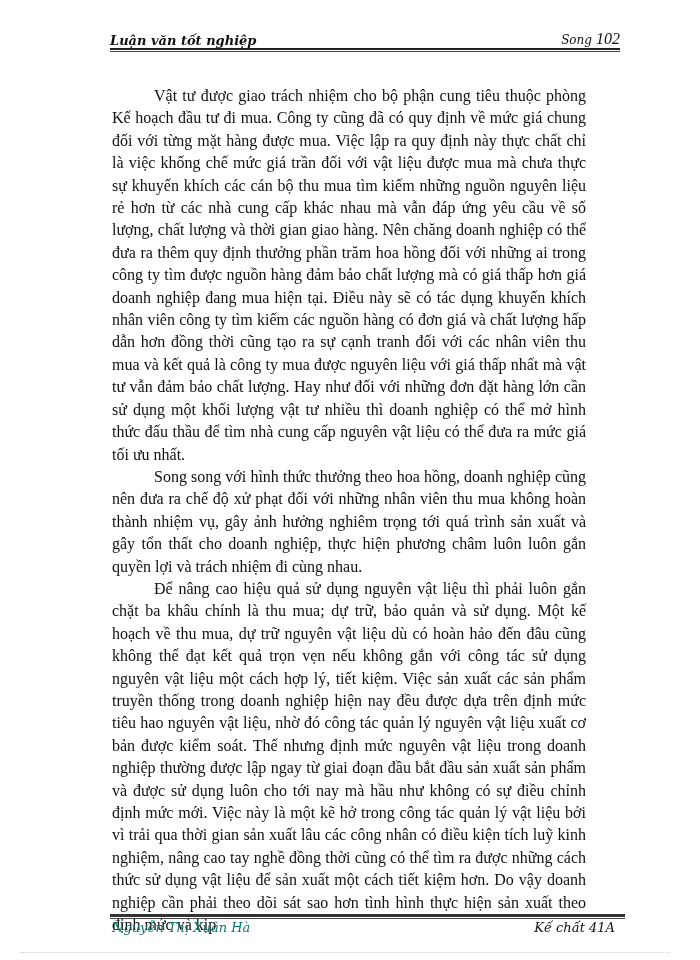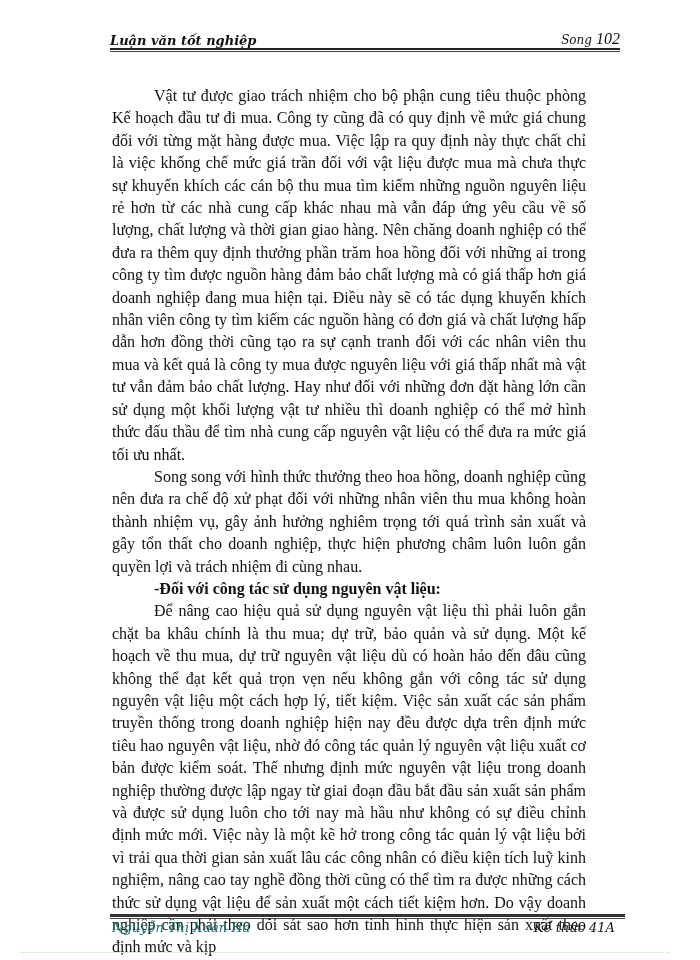--- a/index.html
+++ b/index.html
@@ -31,24 +31,23 @@
     <span class="left">Luận văn tốt nghiệp</span>
     <span class="right">
       <span>Song</span><span class="num">102</span>
     </span>
     <div class="rule"></div>
   </div>
 
   <div class="body">
     <p>Vật tư được giao trách nhiệm cho bộ phận cung tiêu thuộc phòng Kế hoạch đầu tư đi mua. Công ty cũng đã có quy định về mức giá chung đối với từng mặt hàng được mua. Việc lập ra quy định này thực chất chỉ là việc khống chế mức giá trần đối với vật liệu được mua mà chưa thực sự khuyến khích các cán bộ thu mua tìm kiếm những nguồn nguyên liệu rẻ hơn từ các nhà cung cấp khác nhau mà vẫn đáp ứng yêu cầu về số lượng, chất lượng và thời gian giao hàng. Nên chăng doanh nghiệp có thể đưa ra thêm quy định thưởng phần trăm hoa hồng đối với những ai trong công ty tìm được nguồn hàng đảm bảo chất lượng mà có giá thấp hơn giá doanh nghiệp đang mua hiện tại. Điều này sẽ có tác dụng khuyến khích nhân viên công ty tìm kiếm các nguồn hàng có đơn giá và chất lượng hấp dẫn hơn đồng thời cũng tạo ra sự cạnh tranh đối với các nhân viên thu mua và kết quả là công ty mua được nguyên liệu với giá thấp nhất mà vật tư vẫn đảm bảo chất lượng. Hay như đối với những đơn đặt hàng lớn cần sử dụng một khối lượng vật tư nhiều thì doanh nghiệp có thể mở hình thức đấu thầu để tìm nhà cung cấp nguyên vật liệu có thể đưa ra mức giá tối ưu nhất.</p>
     <p>Song song với hình thức thưởng theo hoa hồng, doanh nghiệp cũng nên đưa ra chế độ xử phạt đối với những nhân viên thu mua không hoàn thành nhiệm vụ, gây ảnh hưởng nghiêm trọng tới quá trình sản xuất và gây tổn thất cho doanh nghiệp, thực hiện phương châm luôn luôn gắn quyền lợi và trách nhiệm đi cùng nhau.</p>
-    <p class="heading">-Đối với công tác sử dụng nguyên vật liệu:</p>
     <p>Để nâng cao hiệu quả sử dụng nguyên vật liệu thì phải luôn gắn chặt ba khâu chính là thu mua; dự trữ, bảo quản và sử dụng. Một kế hoạch về thu mua, dự trữ nguyên vật liệu dù có hoàn hảo đến đâu cũng không thể đạt kết quả trọn vẹn nếu không gắn với công tác sử dụng nguyên vật liệu một cách hợp lý, tiết kiệm. Việc sản xuất các sản phẩm truyền thống trong doanh nghiệp hiện nay đều được dựa trên định mức tiêu hao nguyên vật liệu, nhờ đó công tác quản lý nguyên vật liệu xuất cơ bản được kiểm soát. Thế nhưng định mức nguyên vật liệu trong doanh nghiệp thường được lập ngay từ giai đoạn đầu bắt đầu sản xuất sản phẩm và được sử dụng luôn cho tới nay mà hầu như không có sự điều chỉnh định mức mới. Việc này là một kẽ hở trong công tác quản lý vật liệu bởi vì trải qua thời gian sản xuất lâu các công nhân có điều kiện tích luỹ kinh nghiệm, nâng cao tay nghề đồng thời cũng có thể tìm ra được những cách thức sử dụng vật liệu để sản xuất một cách tiết kiệm hơn. Do vậy doanh nghiệp cần phải theo dõi sát sao hơn tình hình thực hiện sản xuất theo định mức và kịp</p>
   </div>
 
   <div class="footer">
     <div class="rule"></div>
     <span class="left">Nguyễn Thị Xuân Hà</span>
-    <span class="right">Kế thức 41A</span>
+    <span class="right">Kế chất 41A</span>
   </div>
 
   <div class="dots"></div>
 </div>
 
 </body></html>

